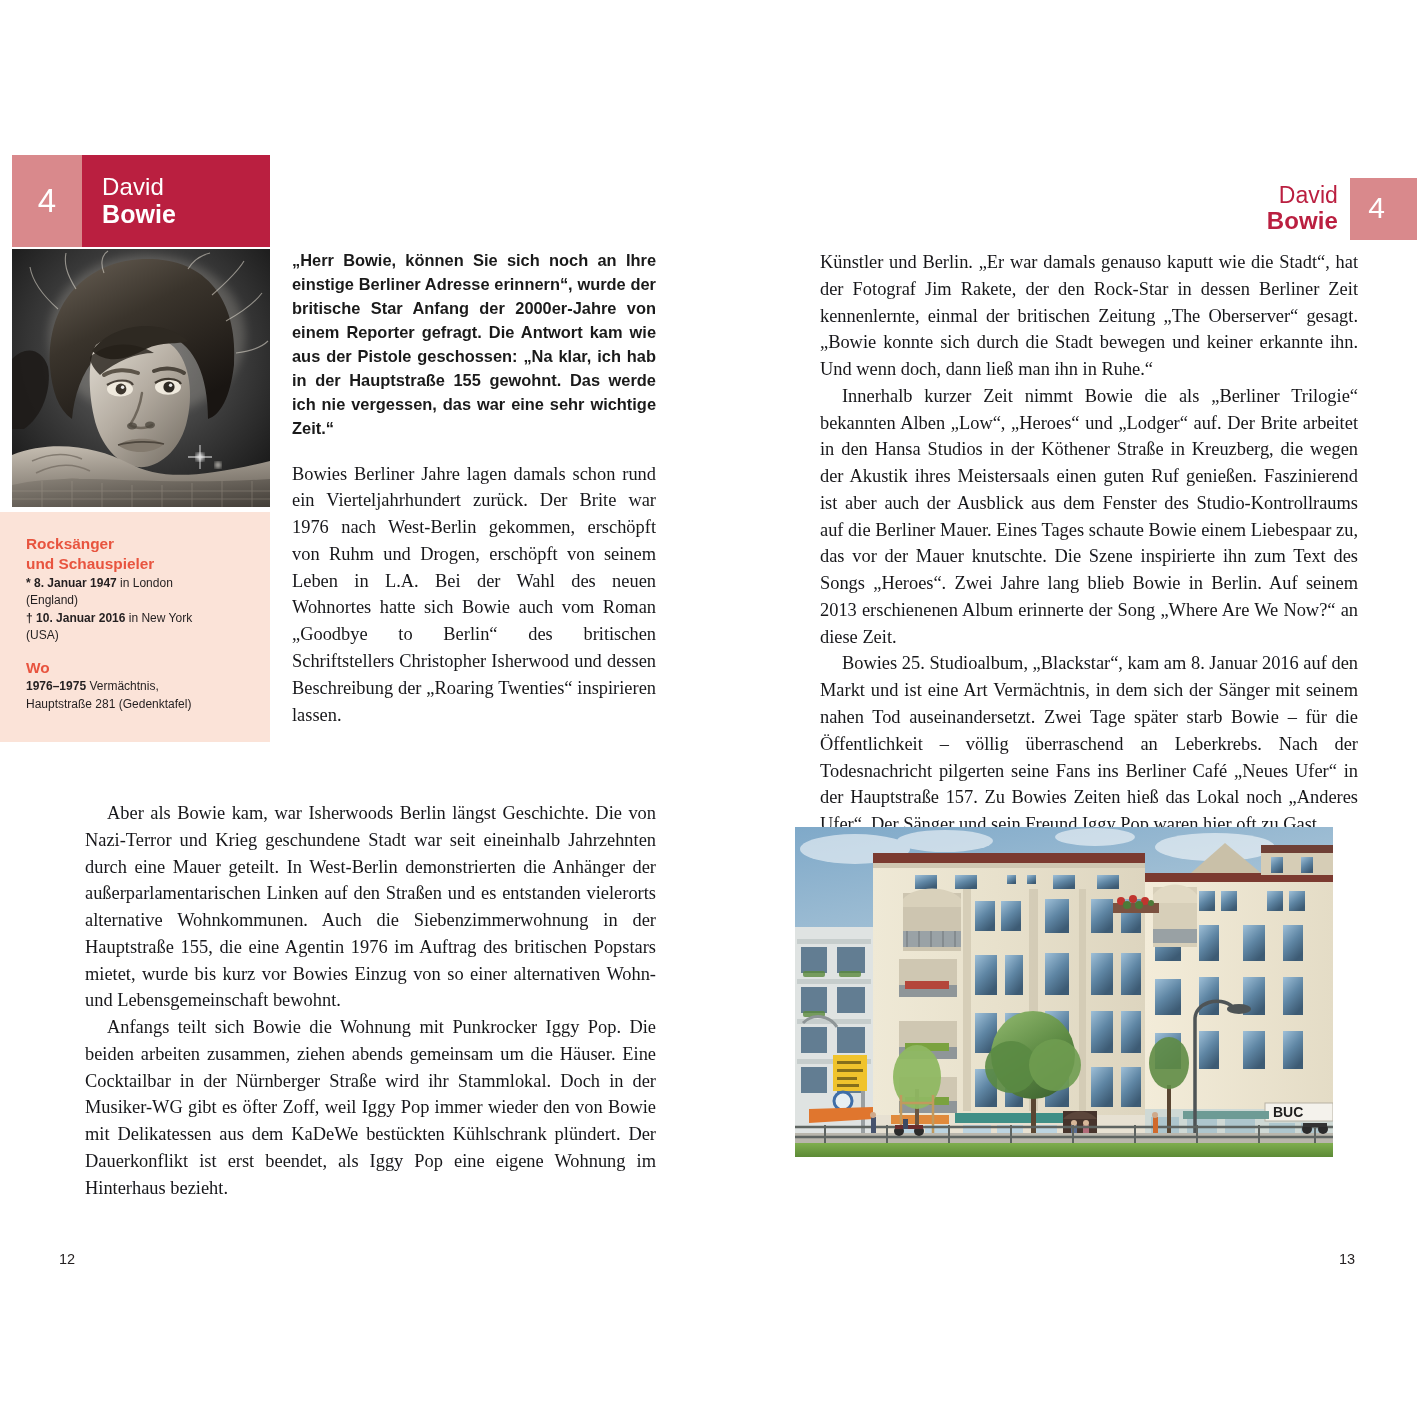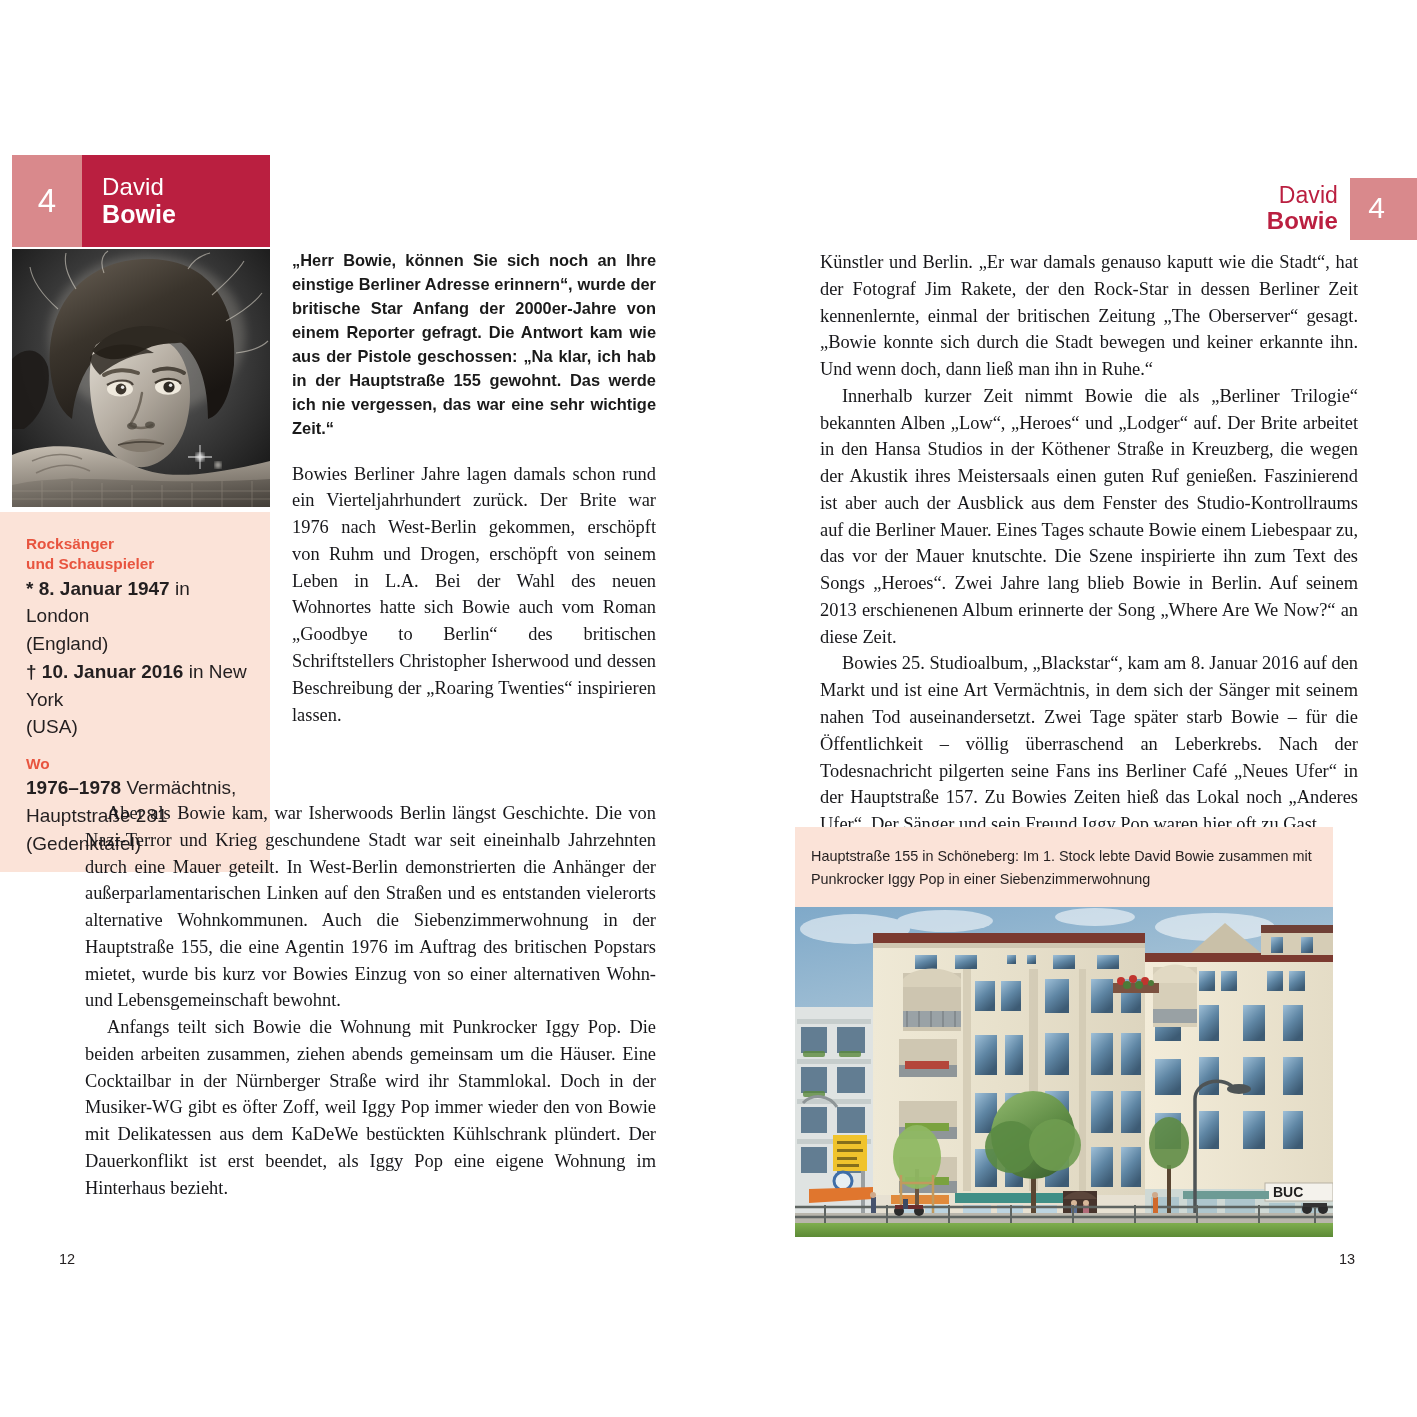--- a/index.html
+++ b/index.html
@@ -122,21 +122,21 @@
     font-size: 14.3px;
     line-height: 1.46;
     color: #231f20;
   }
   .info-head {
     color: #e8543f;
     font-weight: bold;
     font-size: 15.4px;
     line-height: 1.32;
   }
-  .info-line { font-size: 19px; }
+  .info-line { font-size: 12px; }
   .info-line b { font-weight: bold; }
   .info-gap { height: 13px; }
 
   
   .col {
     position: absolute;
     top: 249px;
   }
   #col-left  { left: 292px; width: 364px; }
   #col-right { left: 820px; width: 538px; }
@@ -341,21 +341,21 @@
     </div>
     <div class="info-line">(England)</div>
     <div class="info-line">
       <b><span>†</span>
       <span>10. Januar 2016</span></b><span> in New York</span>
     </div>
     <div class="info-line">(USA)</div>
     <div class="info-gap"></div>
     <div class="info-head">Wo</div>
     <div class="info-line">
-      <b><span>1976–1978</span></b><span> Vermächtnis,</span>
+      <b><span>1976–1975</span></b><span> Vermächtnis,</span>
     </div>
     <div class="info-line">Hauptstraße 281 (Gedenktafel)</div>
   </div>
 
   <div class="col" id="col-left">
     <p class="lede">„Herr Bowie, können Sie sich noch an Ihre einstige Berliner Adresse erinnern“, wurde der britische Star Anfang der 2000er-Jahre von einem Reporter gefragt. Die Antwort kam wie aus der Pistole geschossen: „Na klar, ich hab in der Hauptstraße 155 gewohnt. Das werde ich nie vergessen, das war eine sehr wichtige Zeit.“</p>
     <p class="body-p">Bowies Berliner Jahre lagen damals schon rund ein Vierteljahrhundert zurück. Der Brite war 1976 nach West-Berlin gekommen, erschöpft von Ruhm und Drogen, erschöpft von seinem Leben in L.A. Bei der Wahl des neuen Wohnortes hatte sich Bowie auch vom Roman „Goodbye to Berlin“ des britischen Schriftstellers Christopher Isherwood und dessen Beschreibung der „Roaring Twenties“ inspirieren lassen.</p>
   </div>
 
   <div id="left-wide">
@@ -375,21 +375,20 @@
     </div>
   </div>
 
   <div class="col" id="col-right">
     <p class="body-p">Künstler und Berlin. „Er war damals genauso kaputt wie die Stadt“, hat der Fotograf Jim Rakete, der den Rock-Star in dessen Berliner Zeit kennenlernte, einmal der britischen Zeitung „The Oberserver“ gesagt. „Bowie konnte sich durch die Stadt bewegen und keiner erkannte ihn. Und wenn doch, dann ließ man ihn in Ruhe.“</p>
     <p class="body-p indent">Innerhalb kurzer Zeit nimmt Bowie die als „Berliner Trilogie“ bekannten Alben „Low“, „Heroes“ und „Lodger“ auf. Der Brite arbeitet in den Hansa Studios in der Köthener Straße in Kreuzberg, die wegen der Akustik ihres Meistersaals einen guten Ruf genießen. Faszinierend ist aber auch der Ausblick aus dem Fenster des Studio-Kontrollraums auf die Berliner Mauer. Eines Tages schaute Bowie einem Liebespaar zu, das vor der Mauer knutschte. Die Szene inspirierte ihn zum Text des Songs „Heroes“. Zwei Jahre lang blieb Bowie in Berlin. Auf seinem 2013 erschienenen Album erinnerte der Song „Where Are We Now?“ an diese Zeit.</p>
     <p class="body-p indent">Bowies 25. Studioalbum, „Blackstar“, kam am 8. Januar 2016 auf den Markt und ist eine Art Vermächtnis, in dem sich der Sänger mit seinem nahen Tod auseinandersetzt. Zwei Tage später starb Bowie – für die Öffentlichkeit – völlig überraschend an Leberkrebs. Nach der Todesnachricht pilgerten seine Fans ins Berliner Café „Neues Ufer“ in der Hauptstraße 157. Zu Bowies Zeiten hieß das Lokal noch „Anderes Ufer“. Der Sänger und sein Freund Iggy Pop waren hier oft zu Gast.</p>
   </div>
 
   <div id="photo-block">
-    <div id="photo-caption">Hauptstraße 155 in Schöneberg: Im 1. Stock lebte David Bowie zusammen mit Punkrocker Iggy Pop in einer Siebenzimmerwohnung</div>
 
     <svg id="building-photo" viewBox="0 0 538 330" preserveAspectRatio="none" aria-hidden="true">
       <defs>
         <linearGradient id="skyG" x1="0" y1="0" x2="0.3" y2="1">
           <stop offset="0%" stop-color="#7fa9c9"></stop>
           <stop offset="60%" stop-color="#b9cfdd"></stop>
           <stop offset="100%" stop-color="#dde7ea"></stop>
         </linearGradient>
         <linearGradient id="facadeG" x1="0" y1="0" x2="1" y2="0">
           <stop offset="0%" stop-color="#efe9d6"></stop>

